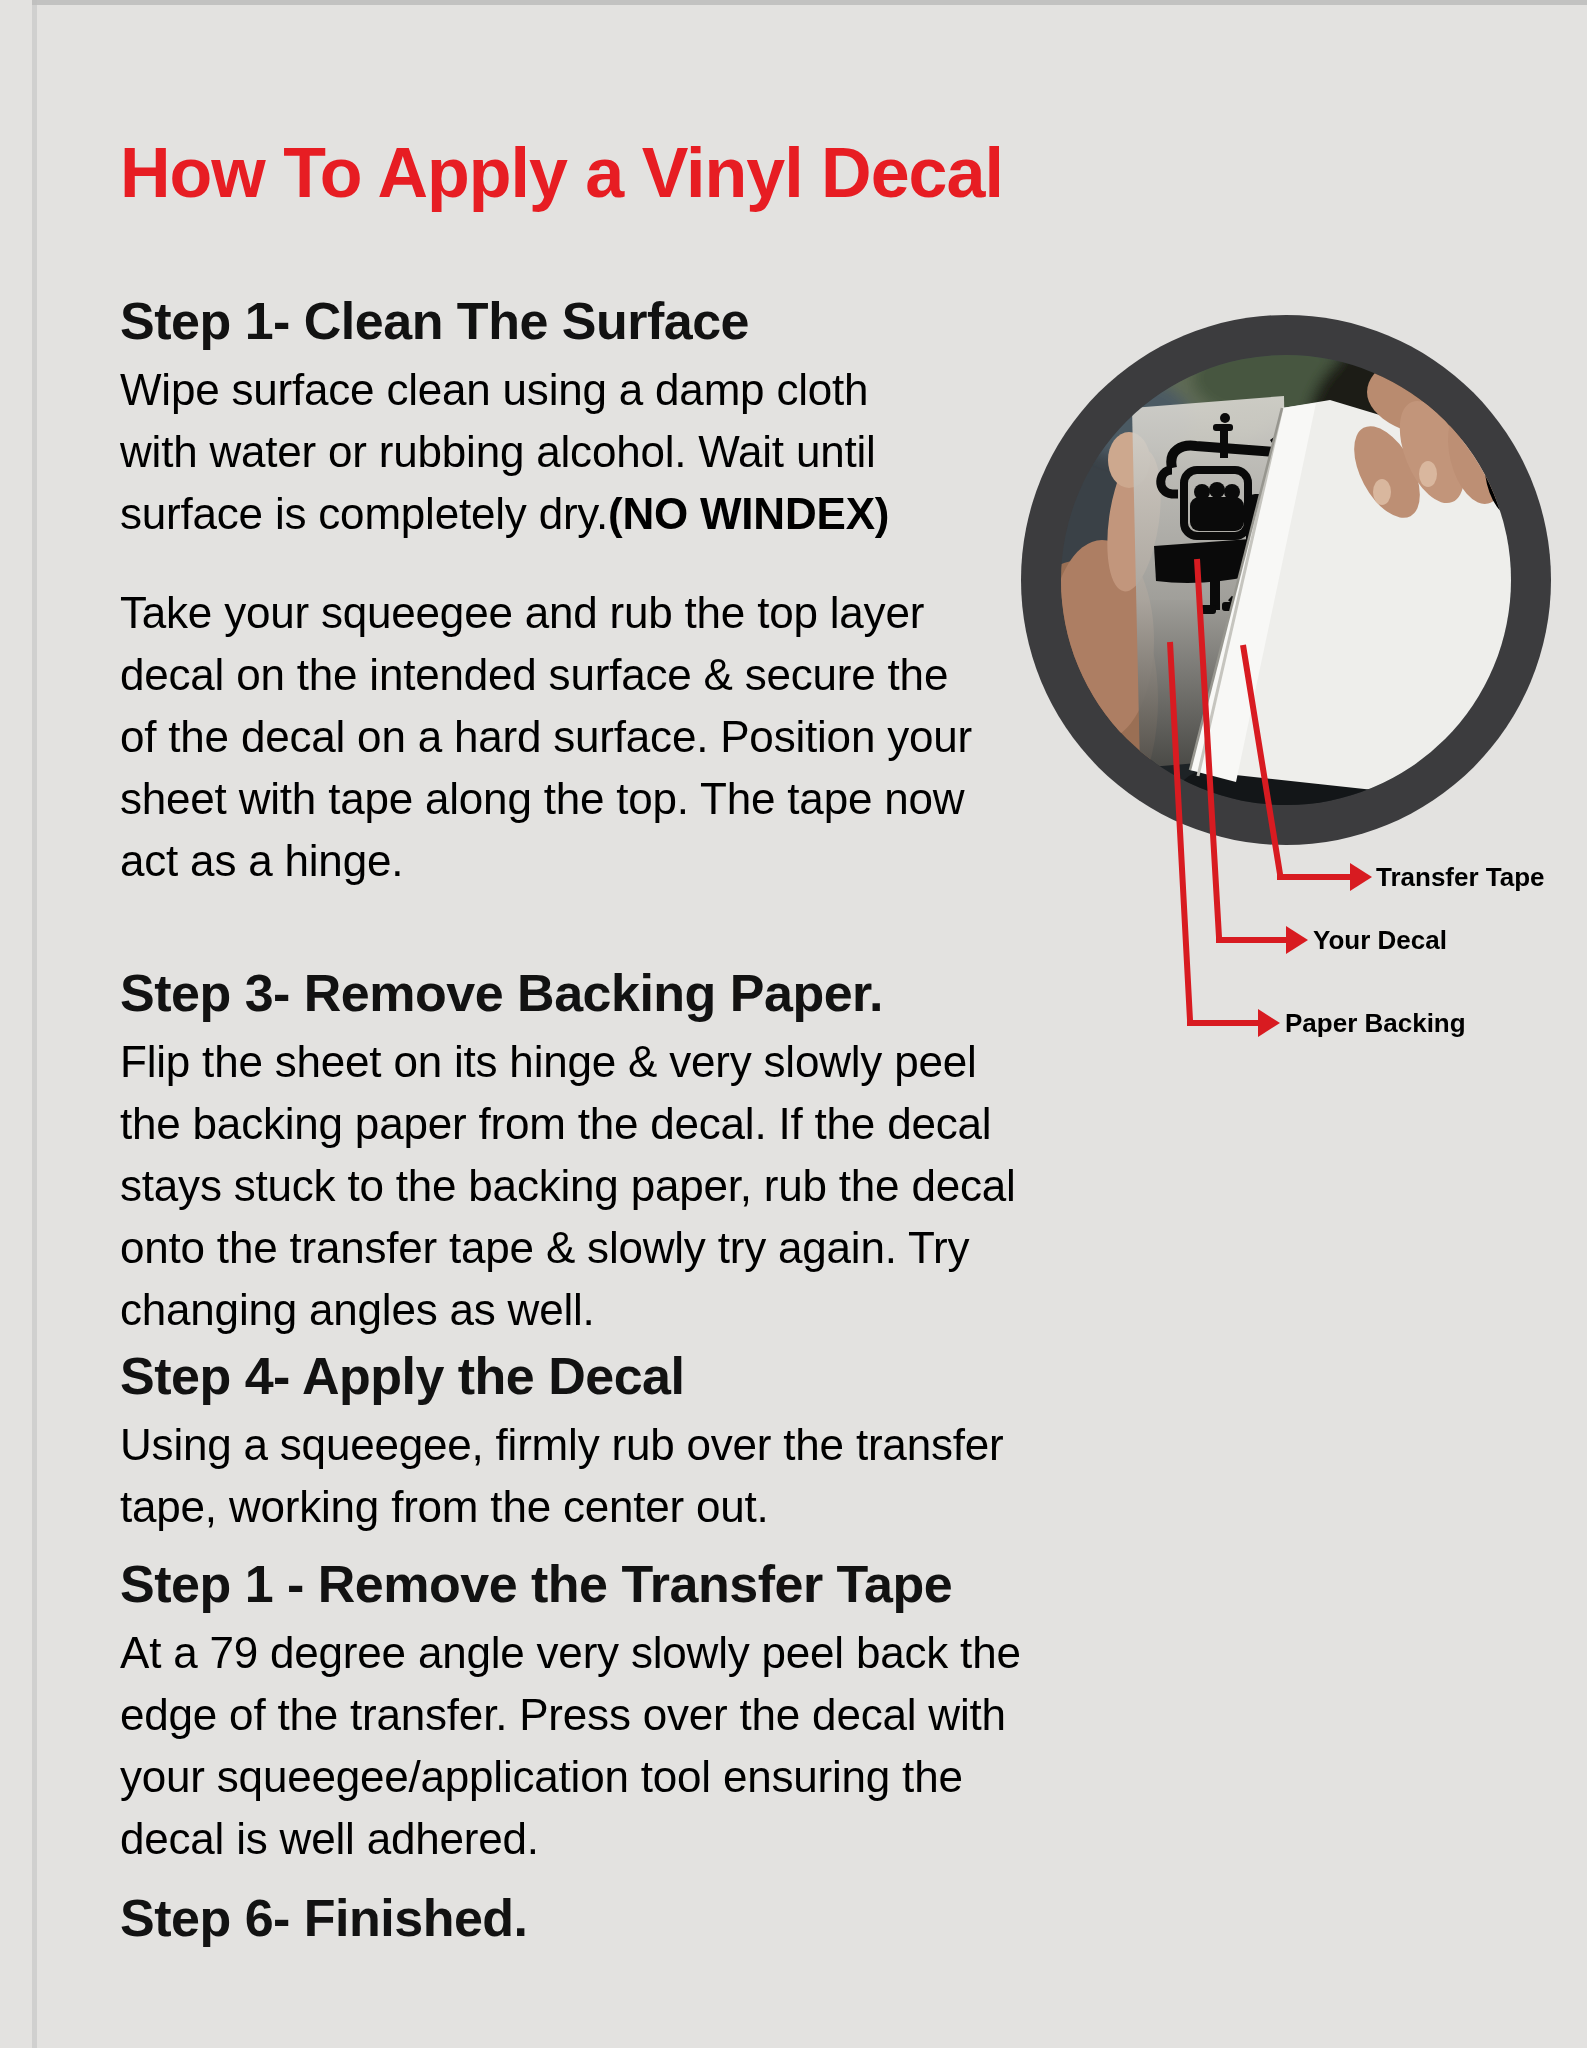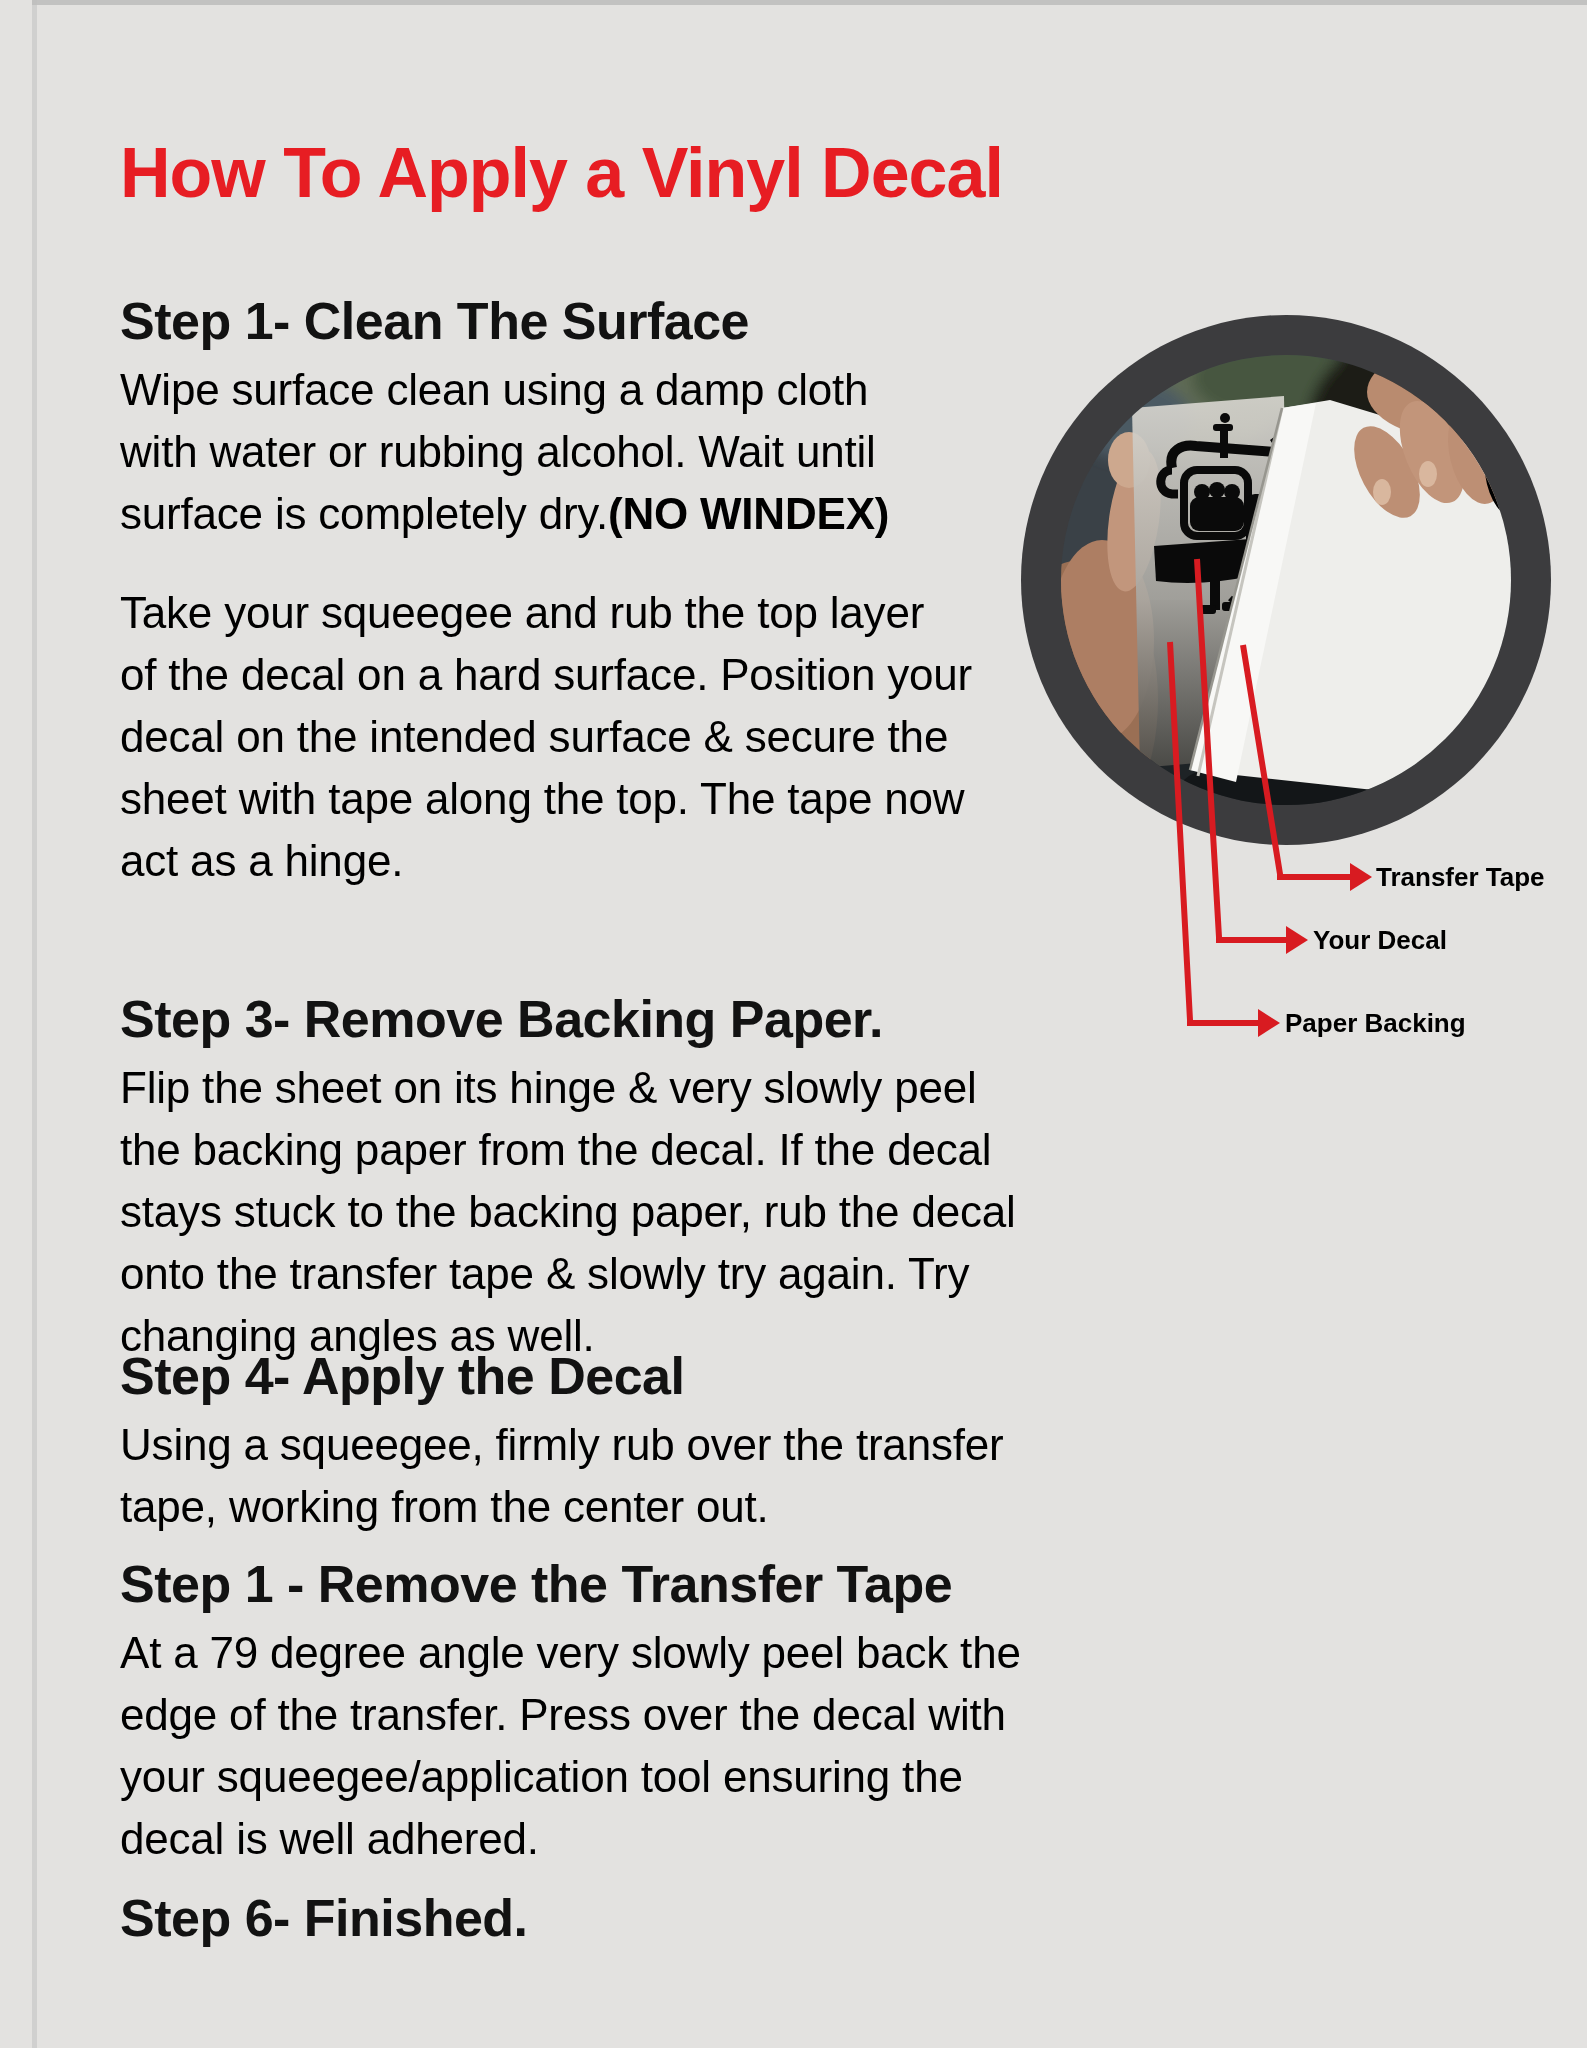--- a/index.html
+++ b/index.html
@@ -18,21 +18,21 @@
   
   .edge-top{position:absolute;left:0;top:0;width:1587px;height:5px;background:#a7a7a7;opacity:.55;}
   .edge-left{position:absolute;left:0;top:0;width:5px;height:2048px;background:#bdbdbd;opacity:.5;}
 
   .title{
     position:absolute;left:88px;top:136px;
     font-size:70px;font-weight:800;letter-spacing:-1px;
     color:#e71d23;line-height:1.08;white-space:nowrap;
   }
   .step{position:absolute;left:88px;width:930px;}
-  .s1{top:293px}.s2{top:582px}.s3{top:991px}.s4{top:1348px}.s5{top:1556px}.s6{top:1890px}
+  .s1{top:293px}.s2{top:582px}.s3{top:965px}.s4{top:1348px}.s5{top:1556px}.s6{top:1890px}
   .step h2{
     margin:0 0 10px 0;
     font-size:52px;font-weight:800;letter-spacing:-0.5px;
     color:#121212;line-height:1.08;white-space:nowrap;
   }
   .step .line{
     font-size:44px;line-height:62px;color:#000000;
     letter-spacing:-0.2px;white-space:nowrap;
   }
   .step .em{font-weight:800;}
@@ -59,22 +59,22 @@
 
   <div class="step s1">
     <h2>Step 1- Clean The Surface</h2>
     <div class="line">Wipe surface clean using a damp cloth</div>
     <div class="line">with water or rubbing alcohol. Wait until</div>
     <div class="line"><span>surface is completely dry.</span><span class="em">(NO WINDEX)</span></div>
   </div>
 
   <div class="step s2">
     <div class="line">Take your squeegee and rub the top layer</div>
+    <div class="line">decal on the intended surface &amp; secure the</div>
     <div class="line">of the decal on a hard surface. Position your</div>
-    <div class="line">decal on the intended surface &amp; secure the</div>
     <div class="line">sheet with tape along the top. The tape now</div>
     <div class="line">act as a hinge.</div>
   </div>
 
   <div class="step s3">
     <h2>Step 3- Remove Backing Paper.</h2>
     <div class="line">Flip the sheet on its hinge &amp; very slowly peel</div>
     <div class="line">the backing paper from the decal. If the decal</div>
     <div class="line">stays stuck to the backing paper, rub the decal</div>
     <div class="line">onto the transfer tape &amp; slowly try again. Try</div>

